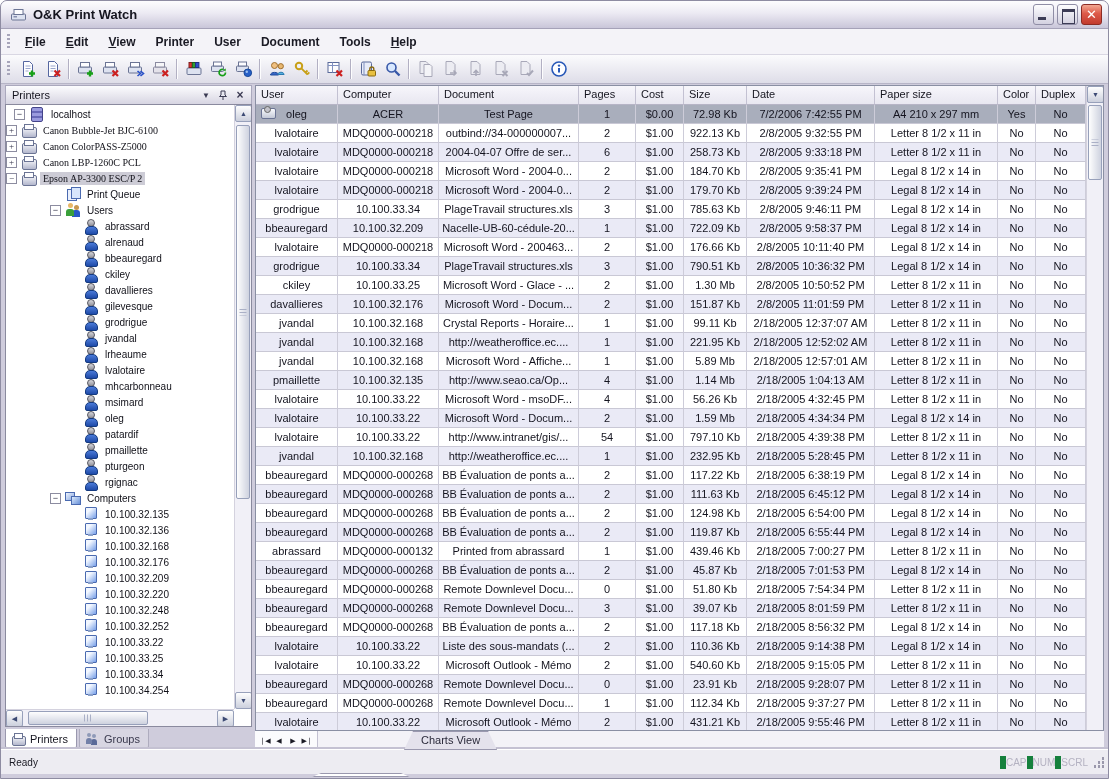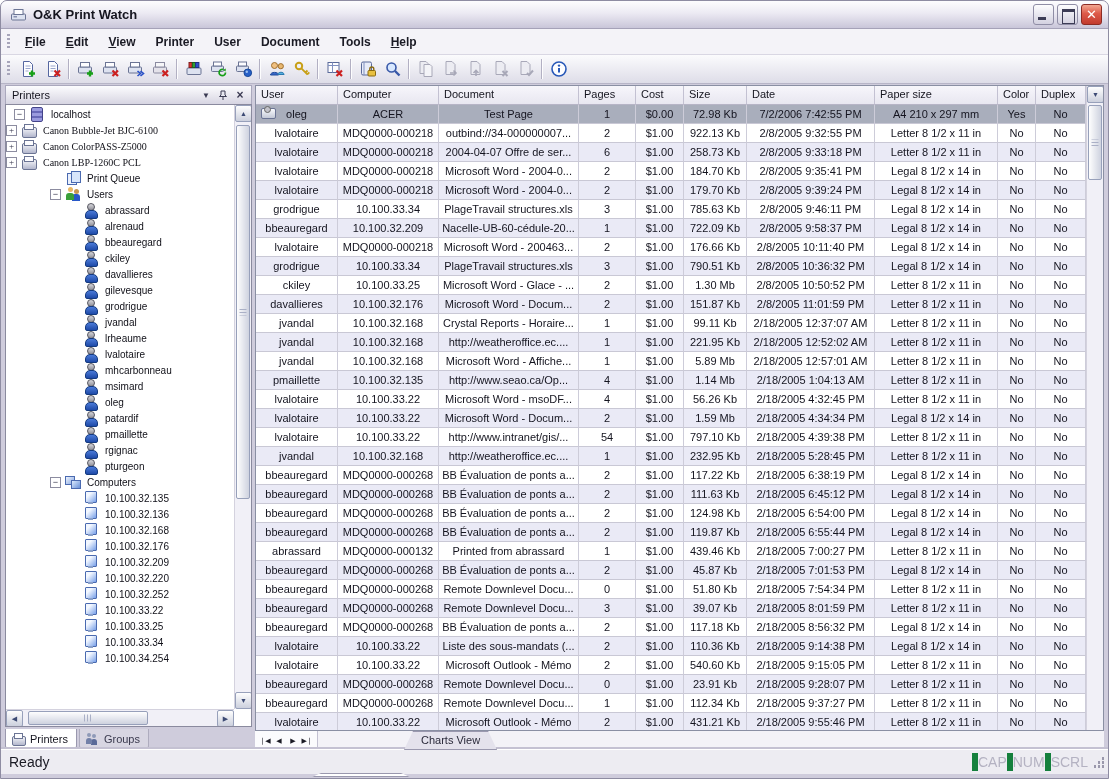--- a/index.html
+++ b/index.html
@@ -171,21 +171,21 @@
   .navbtn.next::before{content:"\25B6";}
   .navbtn.last::before{content:"\25B6\2758";}
   .vtab{position:relative;font-size:11px;padding:2px 16px 0 16px;margin-left:-6px;cursor:default;
     clip-path:polygon(9px 0,calc(100% - 9px) 0,100% 100%,0 100%);
     background:#e4e2ec;border:1px solid #9a98ae;color:#2a2a3a;}
   .vtab.active{background:#fff;font-weight:bold;color:#000;z-index:2;margin-top:42px;}
 
   
   .statusbar{height:25px;margin:0 -4px;flex:none;display:flex;align-items:center;
     background:#edecf2;border-top:1px solid #fff;box-shadow:0 -2px 0 #c4c1d2;
-    font-size:14px;color:#1a1a24;padding:0 2px 0 8px;}
+    font-size:10px;color:#1a1a24;padding:0 2px 0 8px;}
   .status-text{flex:1;}
   .ind{color:#b4b2c2;border-left:6px solid #15803d;padding:1px 0;}
   .sizegrip{width:14px;height:14px;margin-left:4px;position:relative;}
   .sizegrip::after{content:"";position:absolute;right:1px;bottom:1px;width:11px;height:11px;
     background:
       radial-gradient(circle at 9px 1.5px,#9a98ac 1.2px,transparent 1.5px),
       radial-gradient(circle at 9px 5.5px,#9a98ac 1.2px,transparent 1.5px),
       radial-gradient(circle at 5px 5.5px,#9a98ac 1.2px,transparent 1.5px),
       radial-gradient(circle at 9px 9.5px,#9a98ac 1.2px,transparent 1.5px),
       radial-gradient(circle at 5px 9.5px,#9a98ac 1.2px,transparent 1.5px),
@@ -412,20 +412,25 @@
             <div class="tree-item lvl1 t-plus i-printer">
             <span class="toggle"></span>
             <span class="ticon"></span>
             <span class="tlabel">Canon ColorPASS-Z5000</span>
           </div>
             <div class="tree-item lvl1 t-plus i-printer">
             <span class="toggle"></span>
             <span class="ticon"></span>
             <span class="tlabel">Canon LBP-1260C PCL</span>
           </div>
+            <div class="tree-item lvl1 t-minus i-printer selected">
+            <span class="toggle"></span>
+            <span class="ticon"></span>
+            <span class="tlabel">Epson AP-3300 ESC/P 2</span>
+          </div>
             <div class="tree-item lvl2 t-none i-queue">
             <span class="toggle"></span>
             <span class="ticon"></span>
             <span class="tlabel">Print Queue</span>
           </div>
             <div class="tree-item lvl2 t-minus i-users">
             <span class="toggle"></span>
             <span class="ticon"></span>
             <span class="tlabel">Users</span>
           </div>
@@ -500,27 +505,27 @@
             <span class="tlabel">patardif</span>
           </div>
             <div class="tree-item lvl3 t-none i-user">
             <span class="toggle"></span>
             <span class="ticon"></span>
             <span class="tlabel">pmaillette</span>
           </div>
             <div class="tree-item lvl3 t-none i-user">
             <span class="toggle"></span>
             <span class="ticon"></span>
+            <span class="tlabel">pturgeon</span>
+          </div>
+            <div class="tree-item lvl3 t-none i-user">
+            <span class="toggle"></span>
+            <span class="ticon"></span>
             <span class="tlabel">rgignac</span>
           </div>
-            <div class="tree-item lvl3 t-none i-user">
-            <span class="toggle"></span>
-            <span class="ticon"></span>
-            <span class="tlabel">pturgeon</span>
-          </div>
             <div class="tree-item lvl2 t-minus i-computers">
             <span class="toggle"></span>
             <span class="ticon"></span>
             <span class="tlabel">Computers</span>
           </div>
             <div class="tree-item lvl3 t-none i-computer">
             <span class="toggle"></span>
             <span class="ticon"></span>
             <span class="tlabel">10.100.32.135</span>
           </div>
@@ -541,20 +546,25 @@
           </div>
             <div class="tree-item lvl3 t-none i-computer">
             <span class="toggle"></span>
             <span class="ticon"></span>
             <span class="tlabel">10.100.32.209</span>
           </div>
             <div class="tree-item lvl3 t-none i-computer">
             <span class="toggle"></span>
             <span class="ticon"></span>
             <span class="tlabel">10.100.32.220</span>
+          </div>
+            <div class="tree-item lvl3 t-none i-computer">
+            <span class="toggle"></span>
+            <span class="ticon"></span>
+            <span class="tlabel">10.100.32.248</span>
           </div>
             <div class="tree-item lvl3 t-none i-computer">
             <span class="toggle"></span>
             <span class="ticon"></span>
             <span class="tlabel">10.100.32.252</span>
           </div>
             <div class="tree-item lvl3 t-none i-computer">
             <span class="toggle"></span>
             <span class="ticon"></span>
             <span class="tlabel">10.100.33.22</span>

